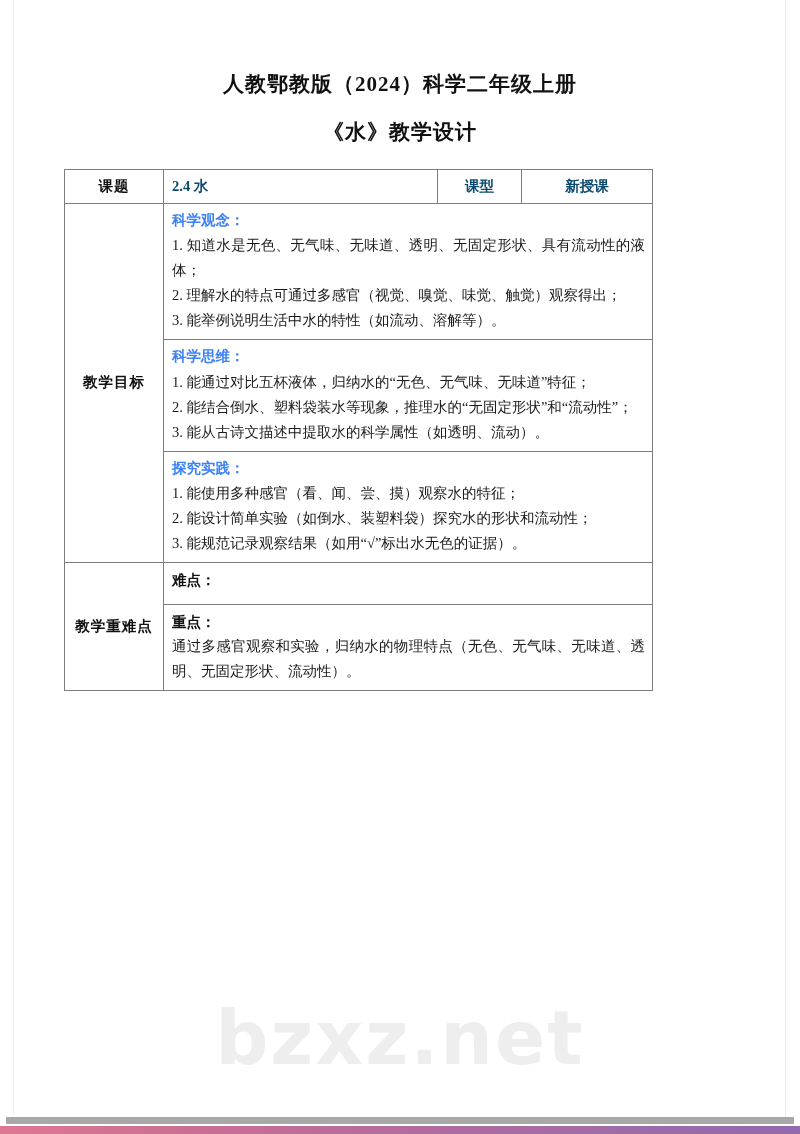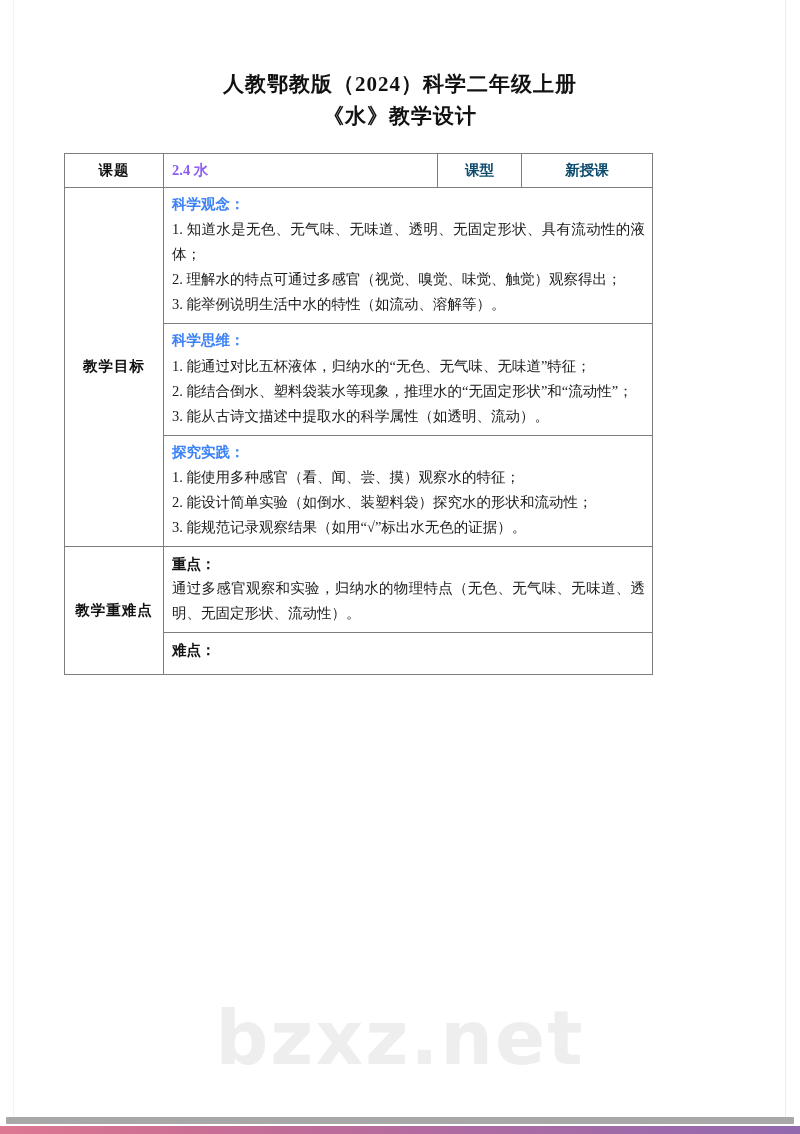--- a/index.html
+++ b/index.html
@@ -60,21 +60,21 @@
     text-align: center;
   }
   .title-line {
     font-size: 21px;
     font-weight: bold;
     letter-spacing: 1px;
     line-height: 1.0;
     color: #111;
   }
   .title-line.second {
-    margin-top: 11px;
+    margin-top: 27px;
   }
 
   table.main {
     margin-top: 26px;
     border-collapse: collapse;
     width: 589px;
     table-layout: fixed;
   }
   table.main td {
     border: 1px solid #7d7d7d;
@@ -88,21 +88,21 @@
     font-size: 14.5px;
     letter-spacing: 1px;
     color: #111;
     padding: 4px 8px !important;
   }
   .hdr-val {
     font-size: 14.5px;
     padding: 7px 0 7px 8px !important;
     line-height: 1.3;
     font-weight: bold;
-    color: #8b5cf6;
+    color: #0c4a6e;
   }
   .hdr-center {
     text-align: center;
     vertical-align: middle !important;
     font-weight: bold;
     font-size: 14.5px;
     padding: 7px 4px !important;
     color: #0c4a6e;
   }
   
@@ -244,28 +244,28 @@
               </table>
         </td>
       </tr>
 
       <tr>
         <td class="lbl">教学重难点</td>
         <td class="nest" colspan="3">
           <table class="inner">
             <tbody>
                   <tr>
+              <td class="tall-empty">
+                <p class="blk-head">难点：</p>
+              </td>
+            </tr>
+            <tr>
               <td>
                 <p class="blk-head">重点：</p>
                 <p class="blk-body">通过多感官观察和实验，归纳水的物理特点（无色、无气味、无味道、透明、无固定形状、流动性）。</p>
-              </td>
-            </tr>
-            <tr>
-              <td class="tall-empty">
-                <p class="blk-head">难点：</p>
               </td>
             </tr>
           </tbody>
               </table>
         </td>
       </tr>
 
     </tbody>
       </table>
   </div>

